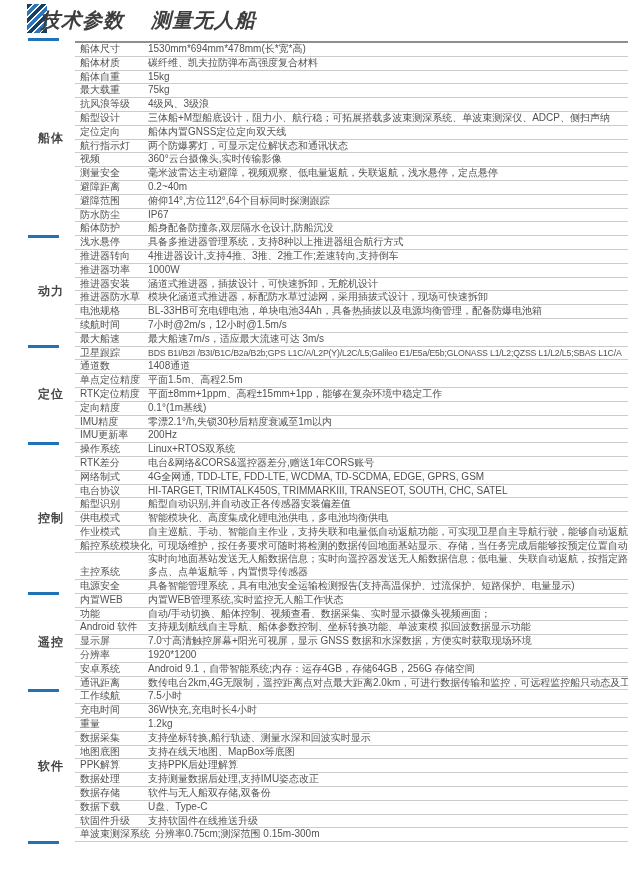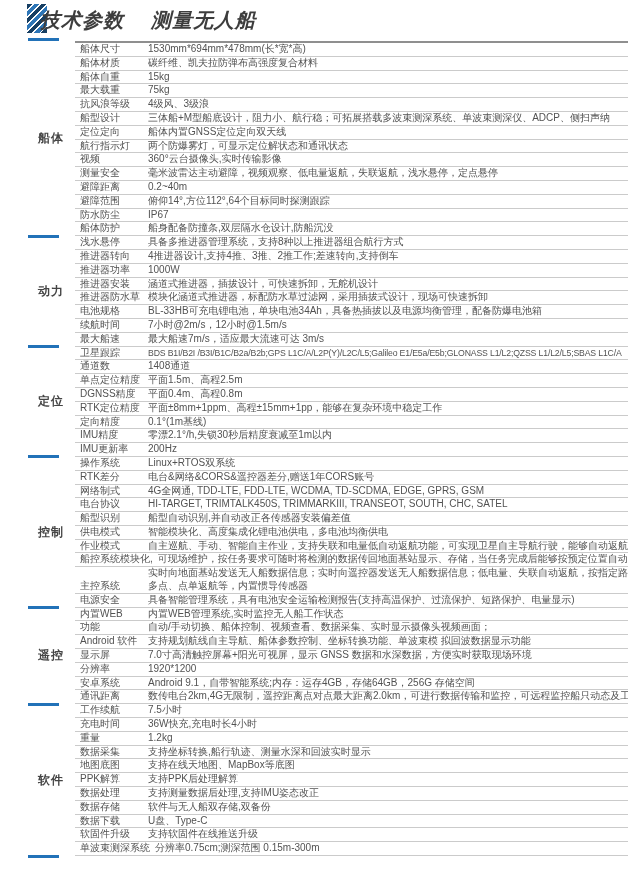--- a/index.html
+++ b/index.html
@@ -171,24 +171,20 @@
         </div>
         <div class="row">
           <div class="cell-label">通道数</div>
           <div class="cell-value">1408通道</div>
         </div>
         <div class="row">
           <div class="cell-label">单点定位精度</div>
           <div class="cell-value">平面1.5m、高程2.5m</div>
         </div>
         <div class="row">
-          <div class="cell-label">DGNSS精度</div>
-          <div class="cell-value">平面0.4m、高程0.8m</div>
-        </div>
-        <div class="row">
           <div class="cell-label">RTK定位精度</div>
           <div class="cell-value">平面±8mm+1ppm、高程±15mm+1pp，能够在复杂环境中稳定工作</div>
         </div>
         <div class="row">
           <div class="cell-label">定向精度</div>
           <div class="cell-value">0.1°(1m基线)</div>
         </div>
         <div class="row">
           <div class="cell-label">IMU精度</div>
           <div class="cell-value">零漂2.1°/h,失锁30秒后精度衰减至1m以内</div>

